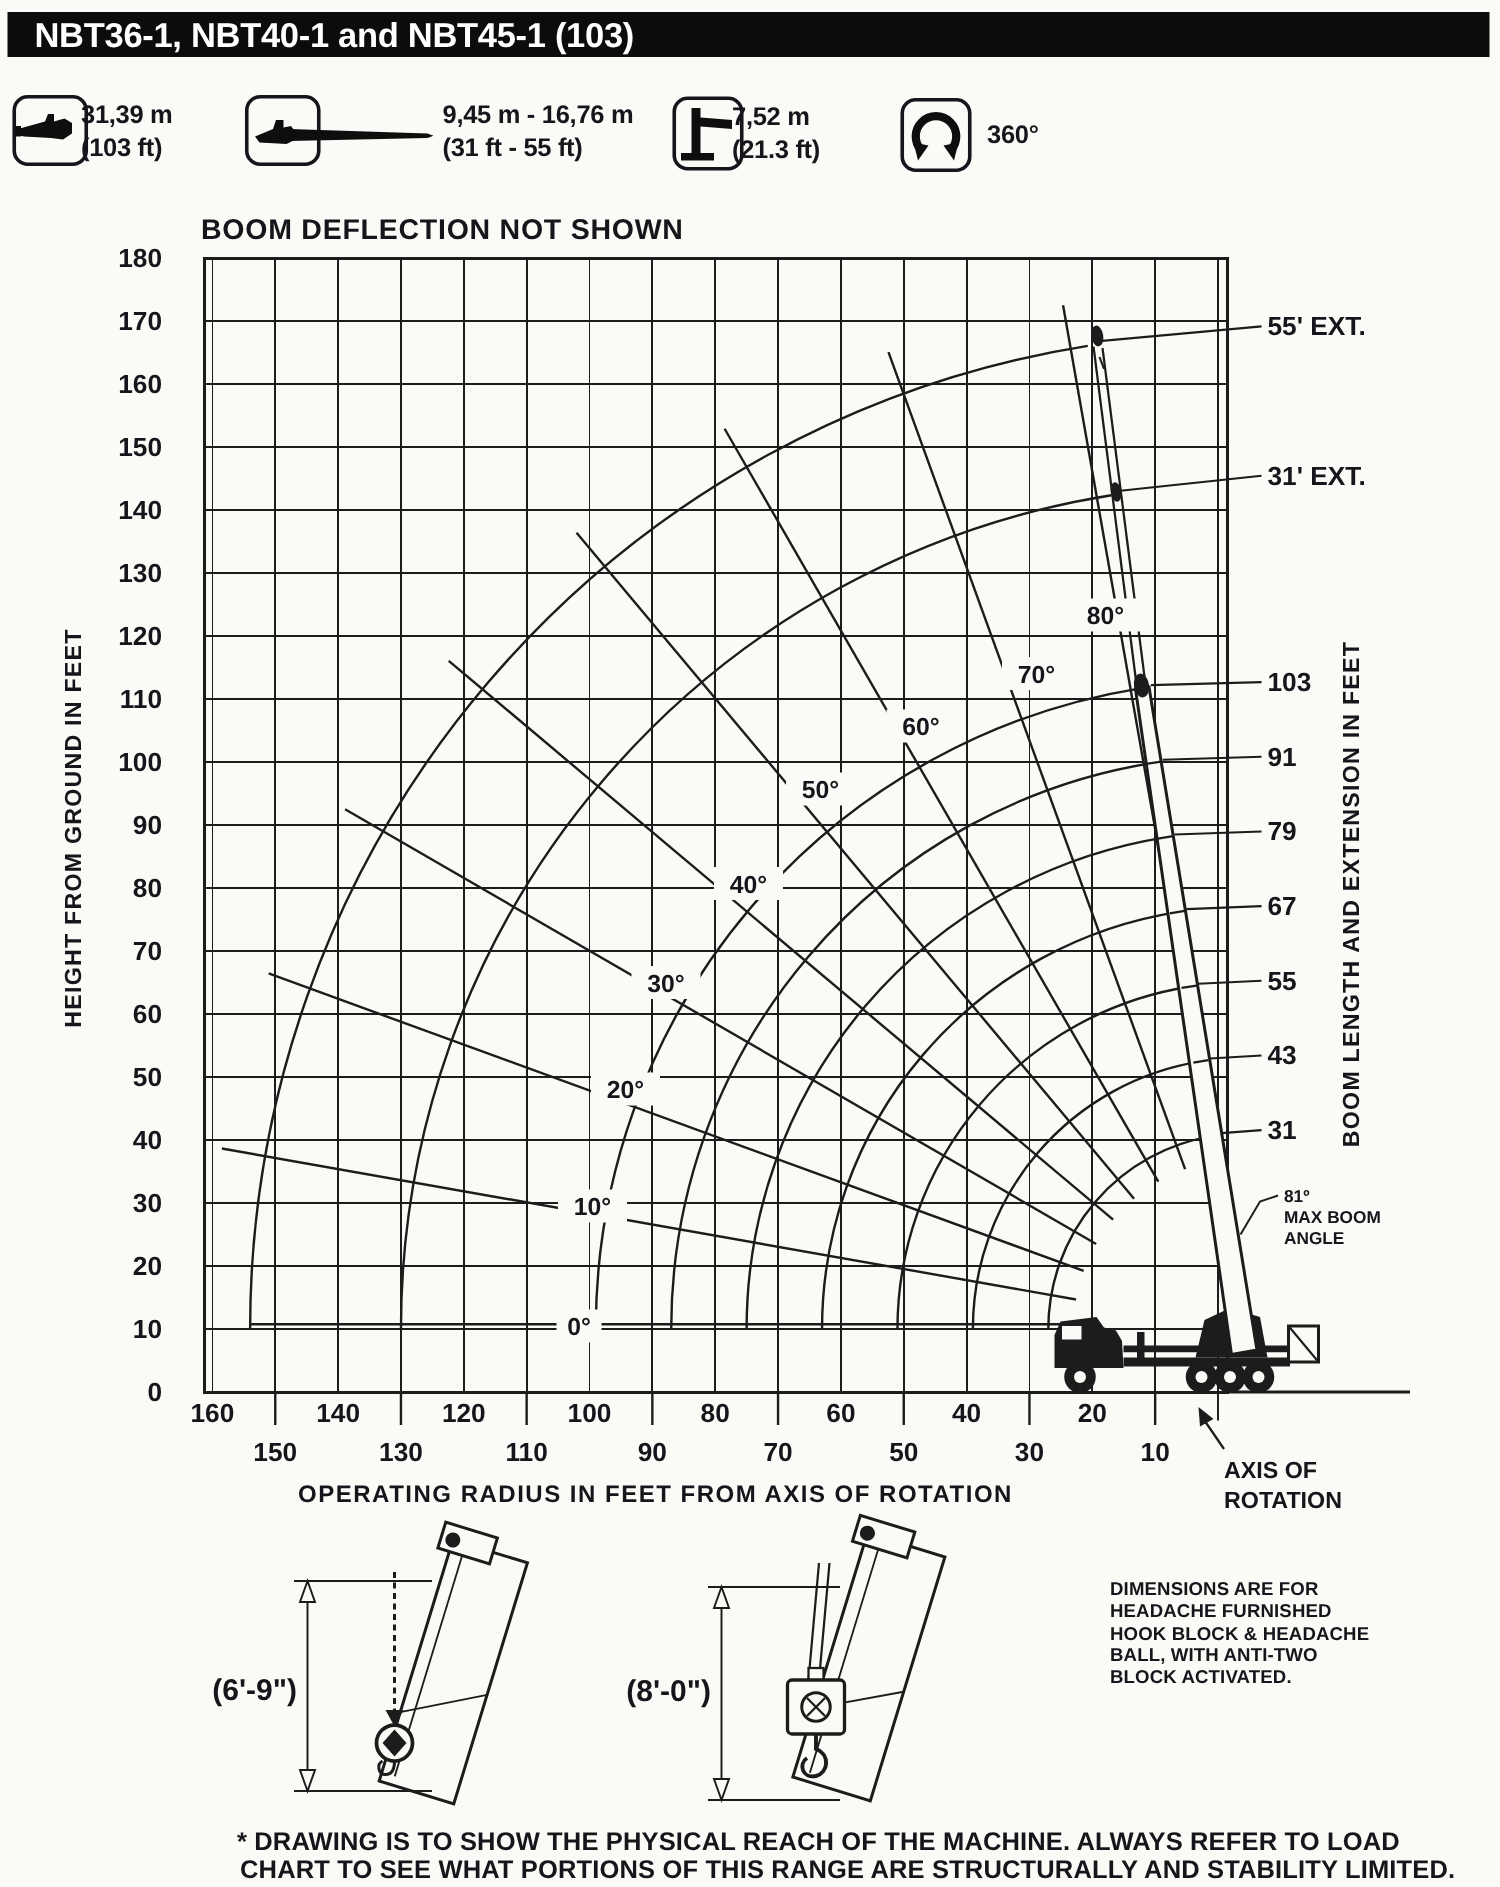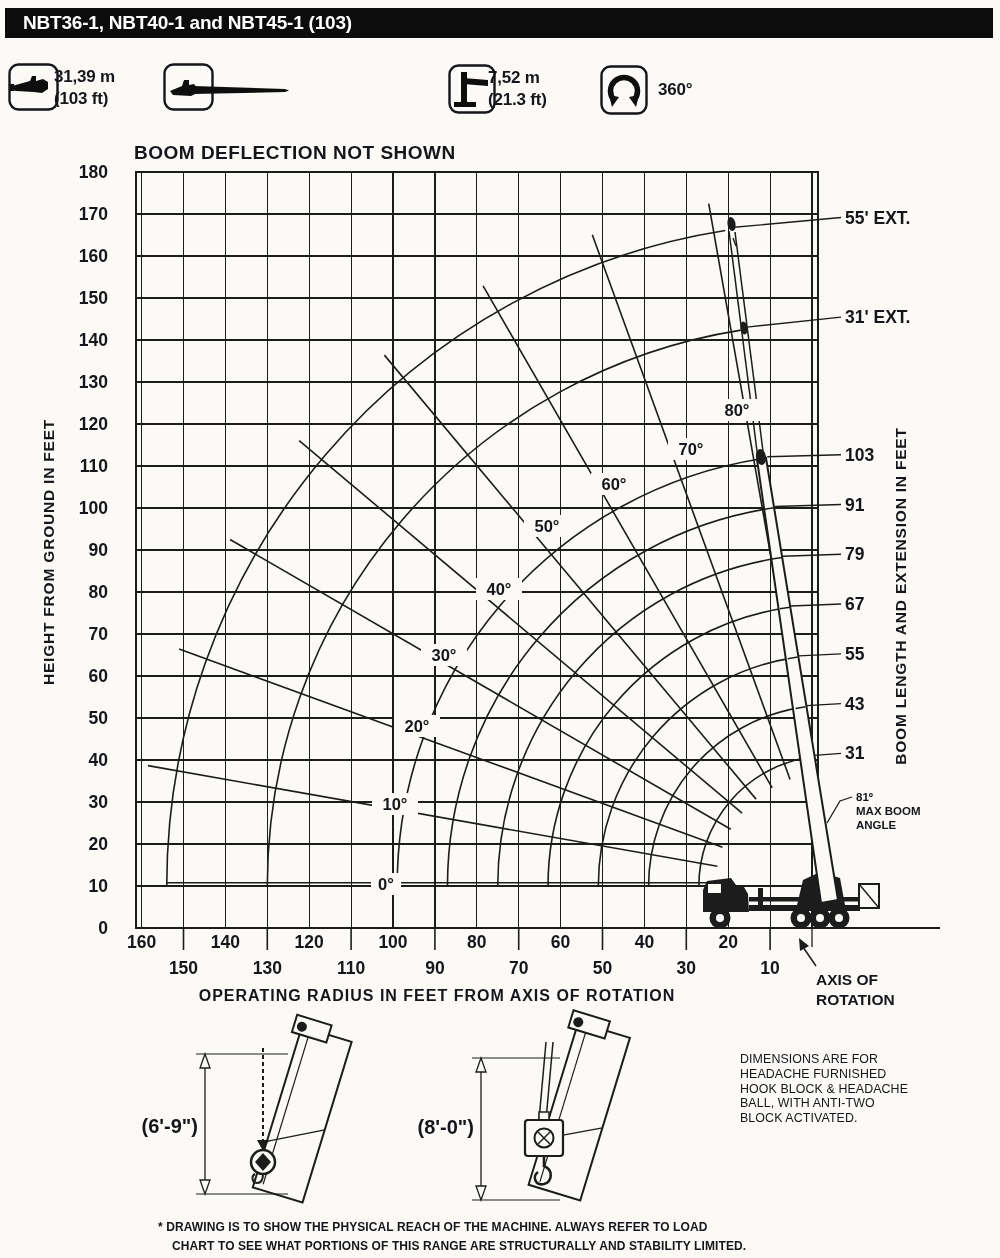--- a/index.html
+++ b/index.html
@@ -1,29 +1,29 @@
 <!DOCTYPE html>
 <html><head>
 <meta charset="utf-8">
 <style>
   html,body{margin:0;padding:0;background:#fbfaf6;}
   .page{position:relative;width:1000px;height:1258px;background:#fbfaf6;overflow:hidden;
         font-family:"Liberation Sans",sans-serif;color:#15151b;}
   .titlebar{position:absolute;left:5px;top:8px;width:988px;height:30px;background:#0c0c0c;
-        color:#fff;font-size:19px;font-weight:700;line-height:30px;padding-left:18px;
+        color:#fff;font-size:23px;font-weight:700;line-height:30px;padding-left:18px;
         box-sizing:border-box;letter-spacing:-0.2px;}
   .spec-icon{position:absolute;}
   .spec-text{position:absolute;font-size:17px;font-weight:600;line-height:22px;
         letter-spacing:-0.2px;white-space:nowrap;}
   #chart-svg{position:absolute;left:0;top:0;}
-  .note{position:absolute;left:740px;top:1052px;font-size:12.4px;font-weight:400;
+  .note{position:absolute;left:740px;top:1052px;font-size:12.4px;font-weight:700;
         line-height:14.8px;letter-spacing:0.1px;}
-  .footnote{position:absolute;left:158px;top:1218px;font-size:12px;font-weight:600;
+  .footnote{position:absolute;left:158px;top:1218px;font-size:17px;font-weight:600;
         line-height:19px;letter-spacing:0.1px;}
-  .footnote .l2{margin-left:14px;}
+  .footnote .l2{margin-left:2px;}
   svg text{font-family:"Liberation Sans",sans-serif;fill:#15151b;}
 </style>
 </head>
 <body>
 
 <div class="page">
 
   <div class="titlebar">
     <span>NBT36-1, NBT40-1 and NBT45-1 (103)</span>
   </div>
@@ -36,20 +36,24 @@
   <div class="spec-text" style="left:54px;top:66px">
     <div>31,39 m</div>
       <div>(103 ft)</div>
   </div>
 
   <svg class="spec-icon" style="left:163px;top:63px" width="130" height="49" viewBox="0 0 130 49">
     <rect x="1.5" y="1.5" width="48" height="45" rx="9" fill="none" stroke="#15151b" stroke-width="2.4"></rect>
     <polygon fill="#0e0e0e" points="7,28 19,23 21,17 26,17 26,22 31,21 34,25 34,30 28,33 10,32"></polygon>
     <polygon fill="#0e0e0e" points="30,23 122,26 126,27.5 122,29 30,31"></polygon>
   </svg>
+  <div class="spec-text" style="left:295px;top:66px">
+    <div>9,45 m - 16,76 m</div>
+      <div>(31 ft - 55 ft)</div>
+  </div>
 
   <svg class="spec-icon" style="left:448px;top:64px" width="50" height="51" viewBox="0 0 50 51">
     <rect x="1.5" y="1.5" width="45" height="47" rx="9" fill="none" stroke="#15151b" stroke-width="2.4"></rect>
     <rect x="13" y="8" width="6" height="31" fill="#0e0e0e"></rect>
     <polygon fill="#0e0e0e" points="15,14 40,16 40,22 15,20"></polygon>
     <rect x="6" y="38" width="22" height="5" fill="#0e0e0e"></rect>
   </svg>
   <div class="spec-text" style="left:488px;top:67px">
     <div>7,52 m</div>
       <div>(21.3 ft)</div>

